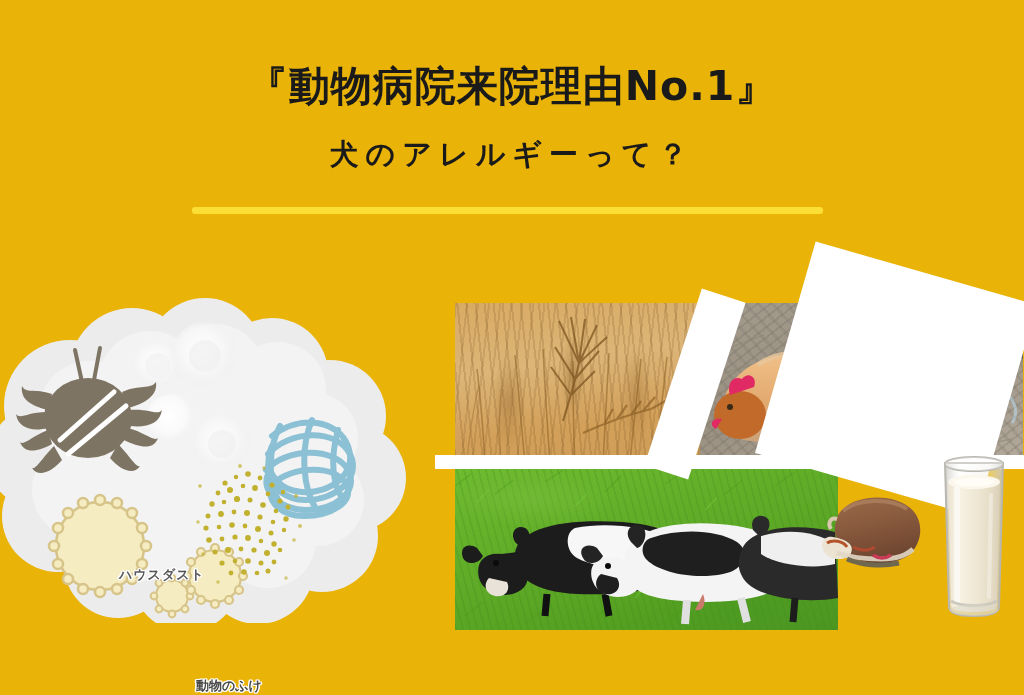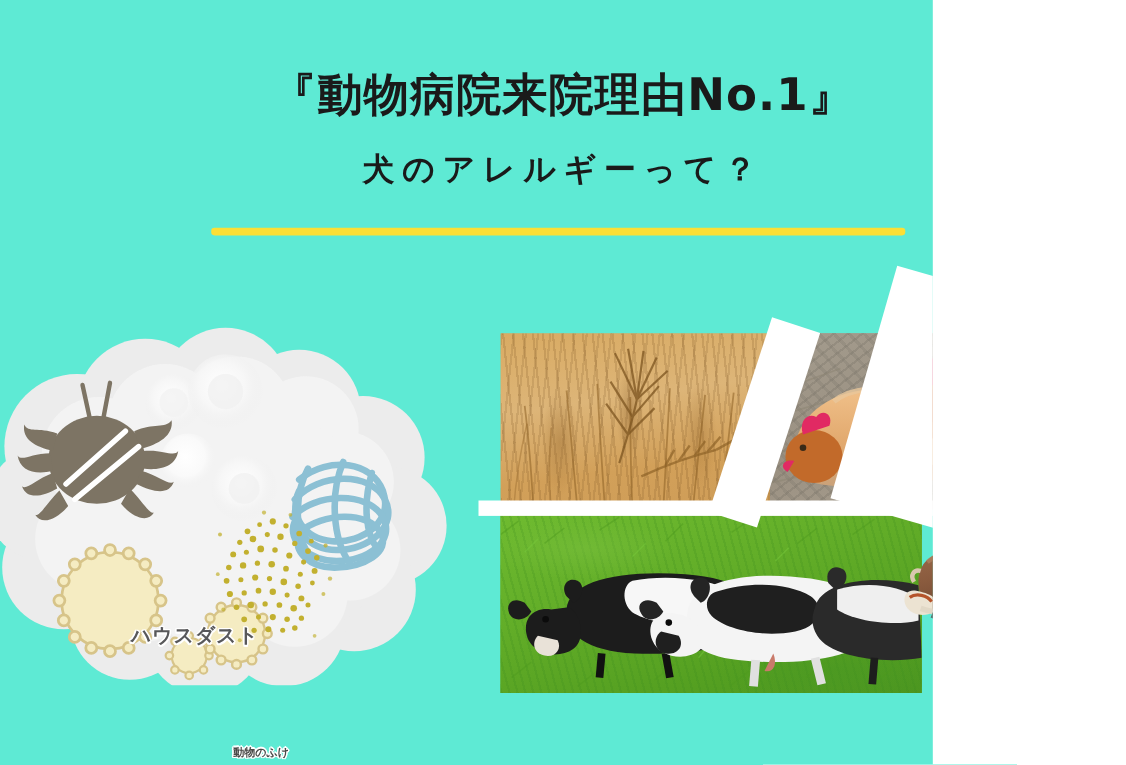--- a/index.html
+++ b/index.html
@@ -2,21 +2,21 @@
 <html lang="ja"><head>
 <meta charset="utf-8">
 <style>
   html,body{margin:0;padding:0;}
   body{
     width:1024px;height:695px;
     background:#ffffff;
     font-family:"Liberation Sans","DejaVu Sans",sans-serif;
     overflow:hidden;position:relative;
   }
-  #page{position:relative;width:848px;height:695px;background:#5eead4;overflow:hidden;}
+  #page{position:relative;width:1024px;height:695px;background:#eab308;overflow:hidden;}
 
   
   .header{position:absolute;left:0;top:0;width:1024px;text-align:center;}
   .title-main{
     margin:0;padding:0;
     font-size:41px;line-height:1;
     letter-spacing:1px;
     color:#1a1a1a;
     font-weight:700;
     position:absolute;left:0;right:0;top:66px;
@@ -43,22 +43,22 @@
   .dust-label{
     position:absolute;
     font-family:"DejaVu Sans","Liberation Sans",sans-serif;
     font-weight:700;
     color:#4a4a48;
     white-space:nowrap;
     text-shadow:
        1.4px 0 0 #fff, -1.4px 0 0 #fff, 0 1.4px 0 #fff, 0 -1.4px 0 #fff,
        1px 1px 0 #fff, -1px 1px 0 #fff, 1px -1px 0 #fff, -1px -1px 0 #fff;
   }
-  .lbl-housedust{left:119px;top:288px;font-size:18px;color:#58585a;letter-spacing:1px;}
-  .lbl-dander{left:167px;top:399px;font-size:10px;padding-left:45px;}
+  .lbl-housedust{left:119px;top:288px;font-size:13px;color:#58585a;letter-spacing:1px;}
+  .lbl-dander{left:151px;top:399px;font-size:13px;padding-left:45px;}
 
   
   .collage{position:absolute;left:455px;top:303px;width:568px;height:327px;}
   .cell{position:absolute;overflow:hidden;}
 
   
   .ph-wheat{
     left:0;top:0;width:245px;height:160px;
     -webkit-clip-path:polygon(0 0,100% 0,100% 100%,0 100%);
     clip-path:polygon(0 0,100% 0,100% 100%,0 100%);

